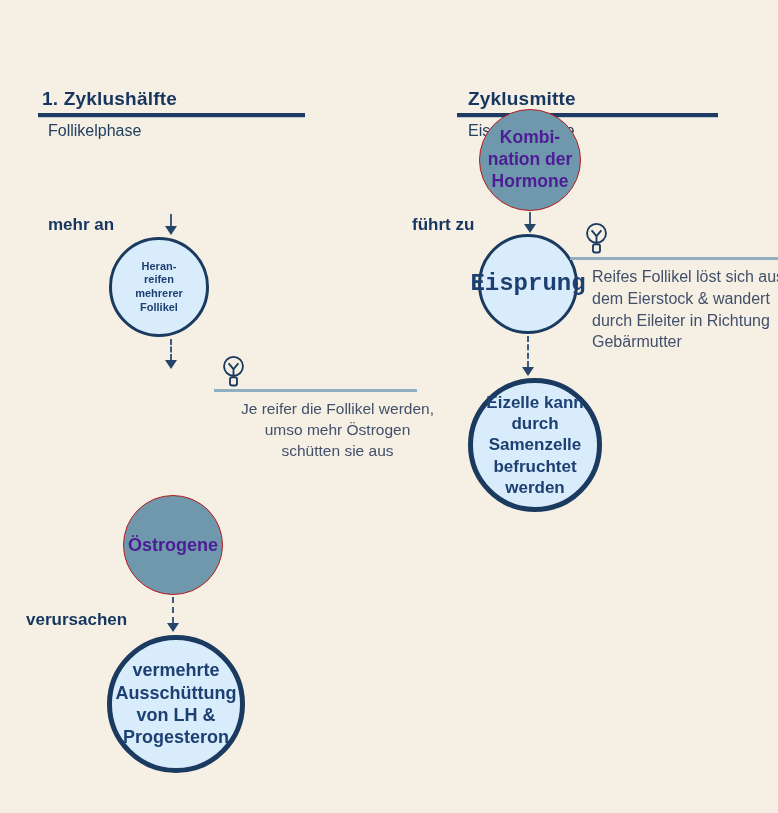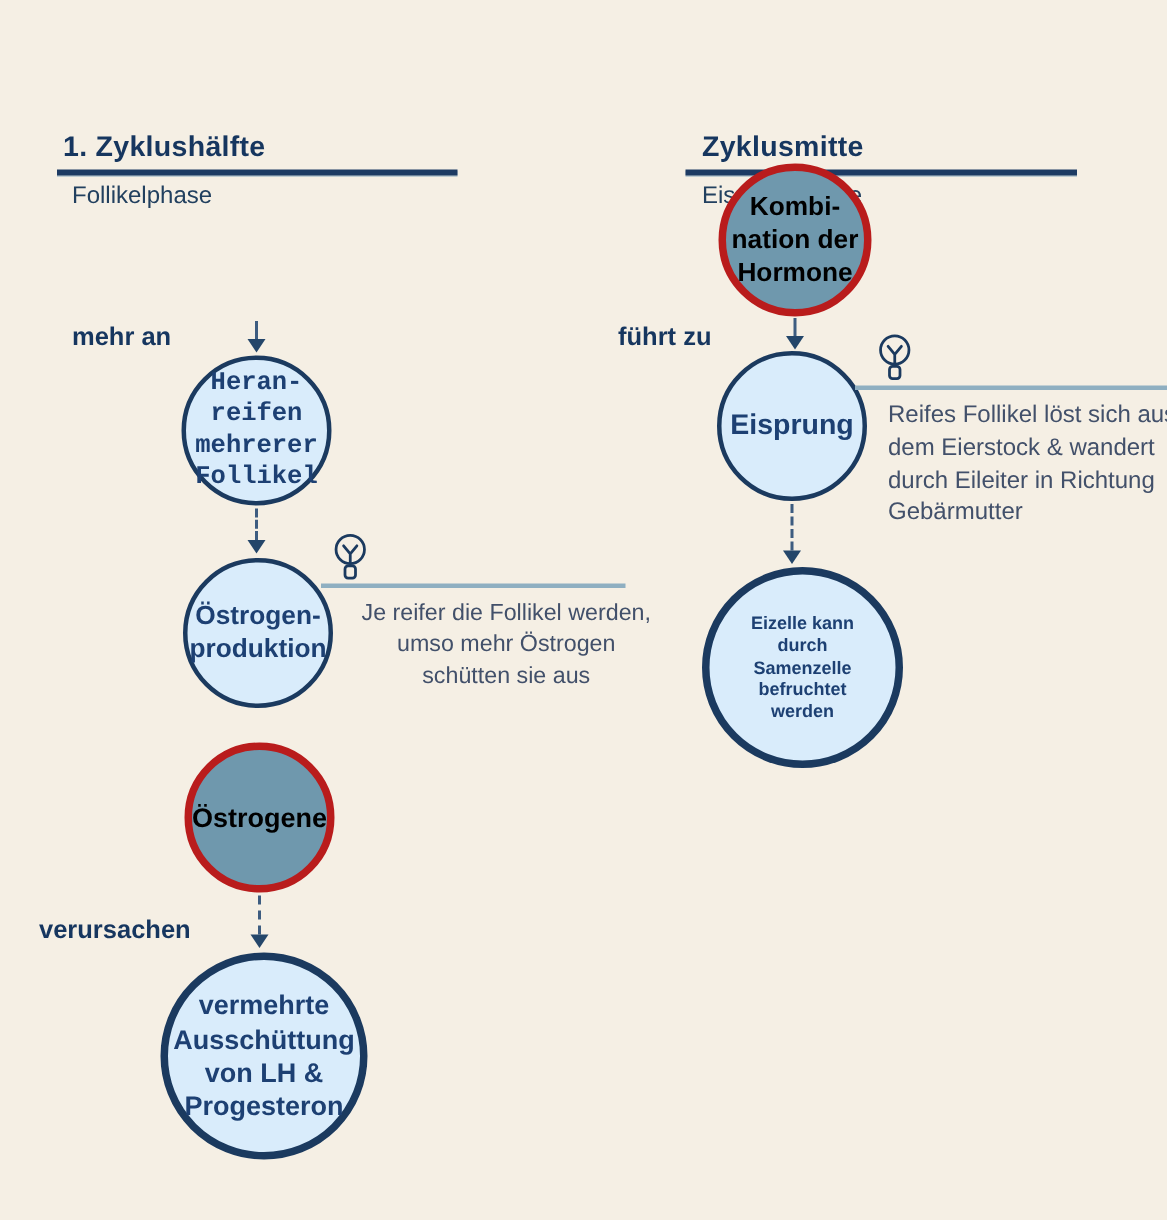--- a/index.html
+++ b/index.html
@@ -25,21 +25,21 @@
   .header-subtitle{
     font-size:16px;color:#22405f;margin-top:5px;padding-left:10px;
   }
   .node{
     position:absolute;border-radius:50%;
     display:flex;align-items:center;justify-content:center;
     text-align:center;font-weight:bold;
     white-space:pre-line;line-height:1.24;
     box-sizing:border-box;
   }
-  .node.dark{background:#6f98ad;border:5px solid #b91c1c;color:#000000;}
+  .node.dark{background:#6f98ad;border:1px solid #b91c1c;color:#4c1d95;}
   .node.light{background:#d9ecfb;border:3.5px solid #1b3a5f;color:#1d4073;}
   .node.big{border-width:5px;}
   .edge-label{
     position:absolute;font-size:17px;font-weight:bold;color:#16365f;
   }
   .arrow{
     position:absolute;width:14px;
     display:flex;flex-direction:column;align-items:center;
   }
   .arrow-line{width:0;border-left:2.5px dashed #3d5c80;flex:1;}
@@ -74,32 +74,30 @@
   </div>
 
 
   <div class="arrow" style="left:164px;top:214px;height:21px;">
     <div class="arrow-line"></div>
     <div class="arrow-head"></div>
   </div>
 
   <div class="edge-label" style="left:48px;top:215px;">mehr an</div>
 
-  <div class="node light" style="left:121px;top:237px;width:100px;height:100px;font-size:17px;font-family:Liberation Mono, monospace;">Heran-
+  <div class="node light" style="left:109px;top:237px;width:100px;height:100px;font-size:11px;">Heran-
 reifen
 mehrerer
 Follikel</div>
 
   <div class="arrow" style="left:164px;top:339px;height:30px;">
     <div class="arrow-line"></div>
     <div class="arrow-head"></div>
   </div>
 
-  <div class="node light" style="left:122px;top:372px;width:100px;height:100px;font-size:17.5px;">Östrogen-
-produktion</div>
 
   <svg class="bulb" style="left:220px;top:355px;" width="27" height="35" viewBox="0 0 26 34">
     <circle cx="13" cy="11" r="9.2" fill="none" stroke="#1b3a5f" stroke-width="1.8"></circle>
     <path d="M8.7 8.6 L13 13.8 L17.3 8.6 M13 13.8 L13 20" fill="none" stroke="#1b3a5f" stroke-width="1.8" stroke-linecap="round" stroke-linejoin="round"></path>
     <rect x="9.6" y="21.6" width="6.8" height="8" rx="2" fill="none" stroke="#1b3a5f" stroke-width="1.8"></rect>
   </svg>
   <div class="note-rule" style="left:214px;top:389px;width:203px;"></div>
   <div class="note-text" style="left:230px;top:398px;width:215px;text-align:center;">Je reifer die Follikel werden,
 umso mehr Östrogen
 schütten sie aus</div>
@@ -122,37 +120,37 @@
 nation der
 Hormone</div>
 
   <div class="arrow" style="left:523px;top:212px;height:21px;">
     <div class="arrow-line"></div>
     <div class="arrow-head"></div>
   </div>
 
   <div class="edge-label" style="left:412px;top:215px;">führt zu</div>
 
-  <div class="node light" style="left:478px;top:234px;width:100px;height:100px;font-size:19px;">Eisprung</div>
+  <div class="node light" style="left:478px;top:234px;width:100px;height:100px;font-size:24px;font-family:Liberation Mono, monospace;">Eisprung</div>
 
   <svg class="bulb" style="left:583px;top:222px;" width="27" height="35" viewBox="0 0 26 34">
     <circle cx="13" cy="11" r="9.2" fill="none" stroke="#1b3a5f" stroke-width="1.8"></circle>
     <path d="M8.7 8.6 L13 13.8 L17.3 8.6 M13 13.8 L13 20" fill="none" stroke="#1b3a5f" stroke-width="1.8" stroke-linecap="round" stroke-linejoin="round"></path>
     <rect x="9.6" y="21.6" width="6.8" height="8" rx="2" fill="none" stroke="#1b3a5f" stroke-width="1.8"></rect>
   </svg>
   <div class="note-rule" style="left:570px;top:257px;width:208px;"></div>
   <div class="note-text" style="left:592px;top:266px;width:200px;font-size:16px;">Reifes Follikel löst sich aus
 dem Eierstock &amp; wandert
 durch Eileiter in Richtung
 Gebärmutter</div>
 
   <div class="arrow" style="left:521px;top:336px;height:40px;">
     <div class="arrow-line"></div>
     <div class="arrow-head"></div>
   </div>
 
-  <div class="node light big" style="left:468px;top:378px;width:134px;height:134px;font-size:12px;">Eizelle kann
+  <div class="node light big" style="left:468px;top:378px;width:134px;height:134px;font-size:17px;">Eizelle kann
 durch
 Samenzelle
 befruchtet
 werden</div>
 
 </div>
 
 </body></html>

